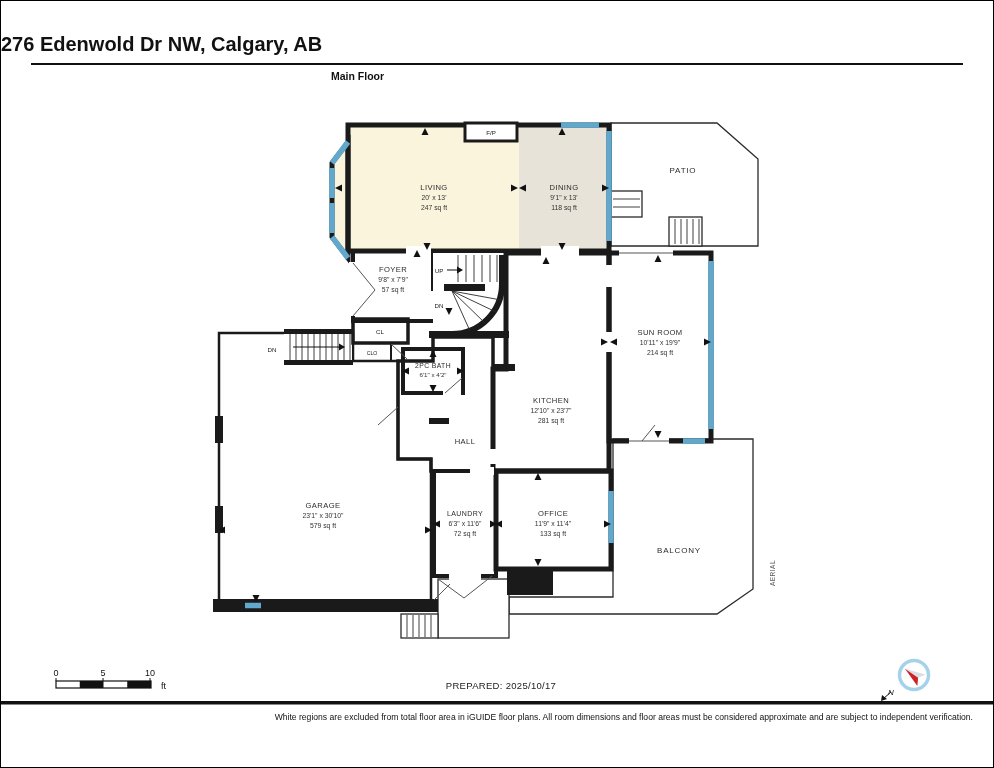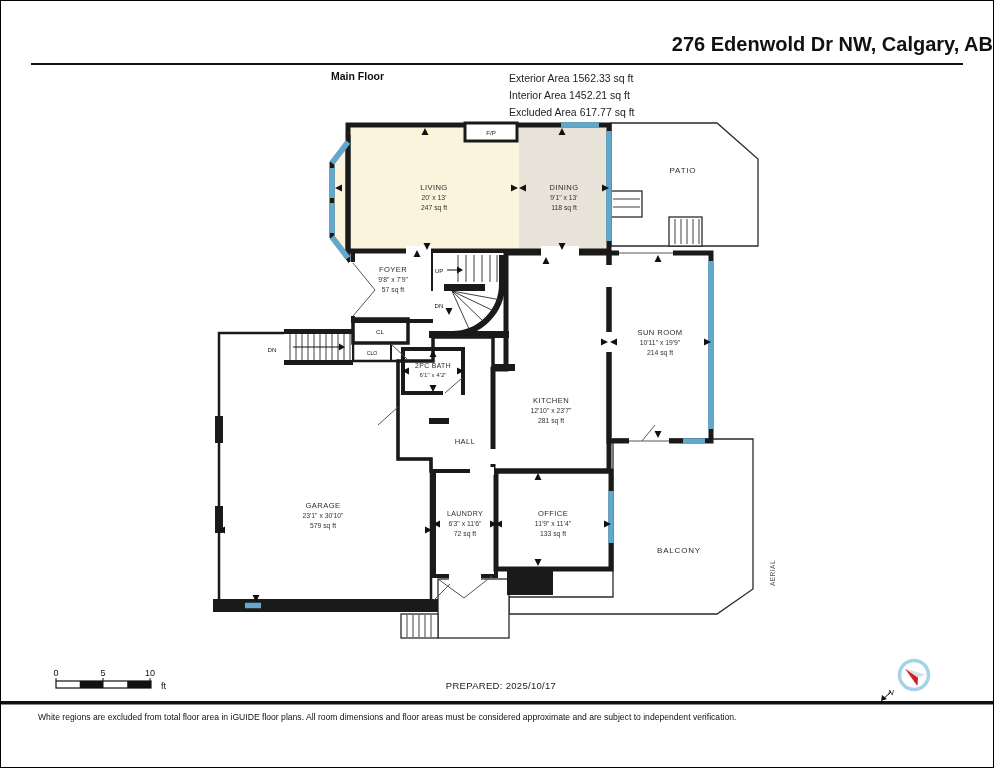--- a/index.html
+++ b/index.html
@@ -1,25 +1,25 @@
 <!DOCTYPE html>
 <html><head>
 <meta charset="utf-8">
 <style>
   html,body{margin:0;padding:0;background:#888;}
   .page{position:relative;width:994px;height:768px;background:#fff;border:1.5px solid #000;
         box-sizing:border-box;font-family:"Liberation Sans",sans-serif;overflow:hidden;}
-  .title{position:absolute;top:32px;left:0;width:100%;text-align:right;
+  .title{position:absolute;top:32px;left:0;width:100%;text-align:left;
          font-size:20px;font-weight:bold;color:#111;}
   .title-rule{position:absolute;top:62px;left:30px;right:30px;height:2px;background:#111;}
   .floor-label{position:absolute;top:69px;left:330px;width:165px;
                font-size:10.5px;font-weight:bold;color:#111;}
   .area-lines{position:absolute;top:69px;left:508px;font-size:10.5px;color:#222;line-height:17px;}
   .plan-svg{position:absolute;top:0;left:0;}
-  .disclaimer{position:absolute;top:711px;left:37px;right:20px;font-size:8.6px;color:#111;}
+  .disclaimer{position:absolute;top:711px;left:37px;right:20px;font-size:8.6px;color:#111;text-align:right;}
   text{font-family:"Liberation Sans",sans-serif;text-anchor:middle;}
   .rname{font-size:7.6px;letter-spacing:.4px;fill:#2a2a2a;}
   .rdim{font-size:6.8px;fill:#333;}
   .tiny{font-size:6.2px;fill:#222;}
   .xtiny{font-size:5.2px;fill:#222;}
   .big{font-size:8px;letter-spacing:.8px;fill:#2a2a2a;}
   .wall{fill:none;stroke:#1a1a1a;}
   .thin{fill:#fff;stroke:#2a2a2a;stroke-width:1.3;}
   .tread{fill:none;stroke:#2a2a2a;stroke-width:0.9;}
   .door{fill:none;stroke:#555;stroke-width:1;}
@@ -27,25 +27,20 @@
   .arr{fill:#111;stroke:none;}
 </style>
 </head>
 <body>
 
 <div class="page">
 
   <div class="title">276 Edenwold Dr NW, Calgary, AB</div>
   <div class="title-rule"></div>
   <div class="floor-label">Main Floor</div>
-  <div class="area-lines">
-    <div>Exterior Area 1562.33 sq ft</div>
-    <div>Interior Area 1452.21 sq ft</div>
-    <div>Excluded Area 617.77 sq ft</div>
-  </div>
 
   <svg class="plan-svg" width="994" height="768" viewBox="0 0 994 768">
 
     <g>
       <polygon class="thin" points="610,122 716,122 757,158 757,245 610,245"></polygon>
       <rect class="thin" x="610" y="190" width="31" height="26"></rect>
       <path class="tread" d="M612,198H639M612,206H639"></path>
       <rect class="thin" x="668" y="216" width="33" height="29"></rect>
       <path class="tread" d="M674,218V243M680,218V243M686,218V243M692,218V243M698,218V243"></path>
     </g>

